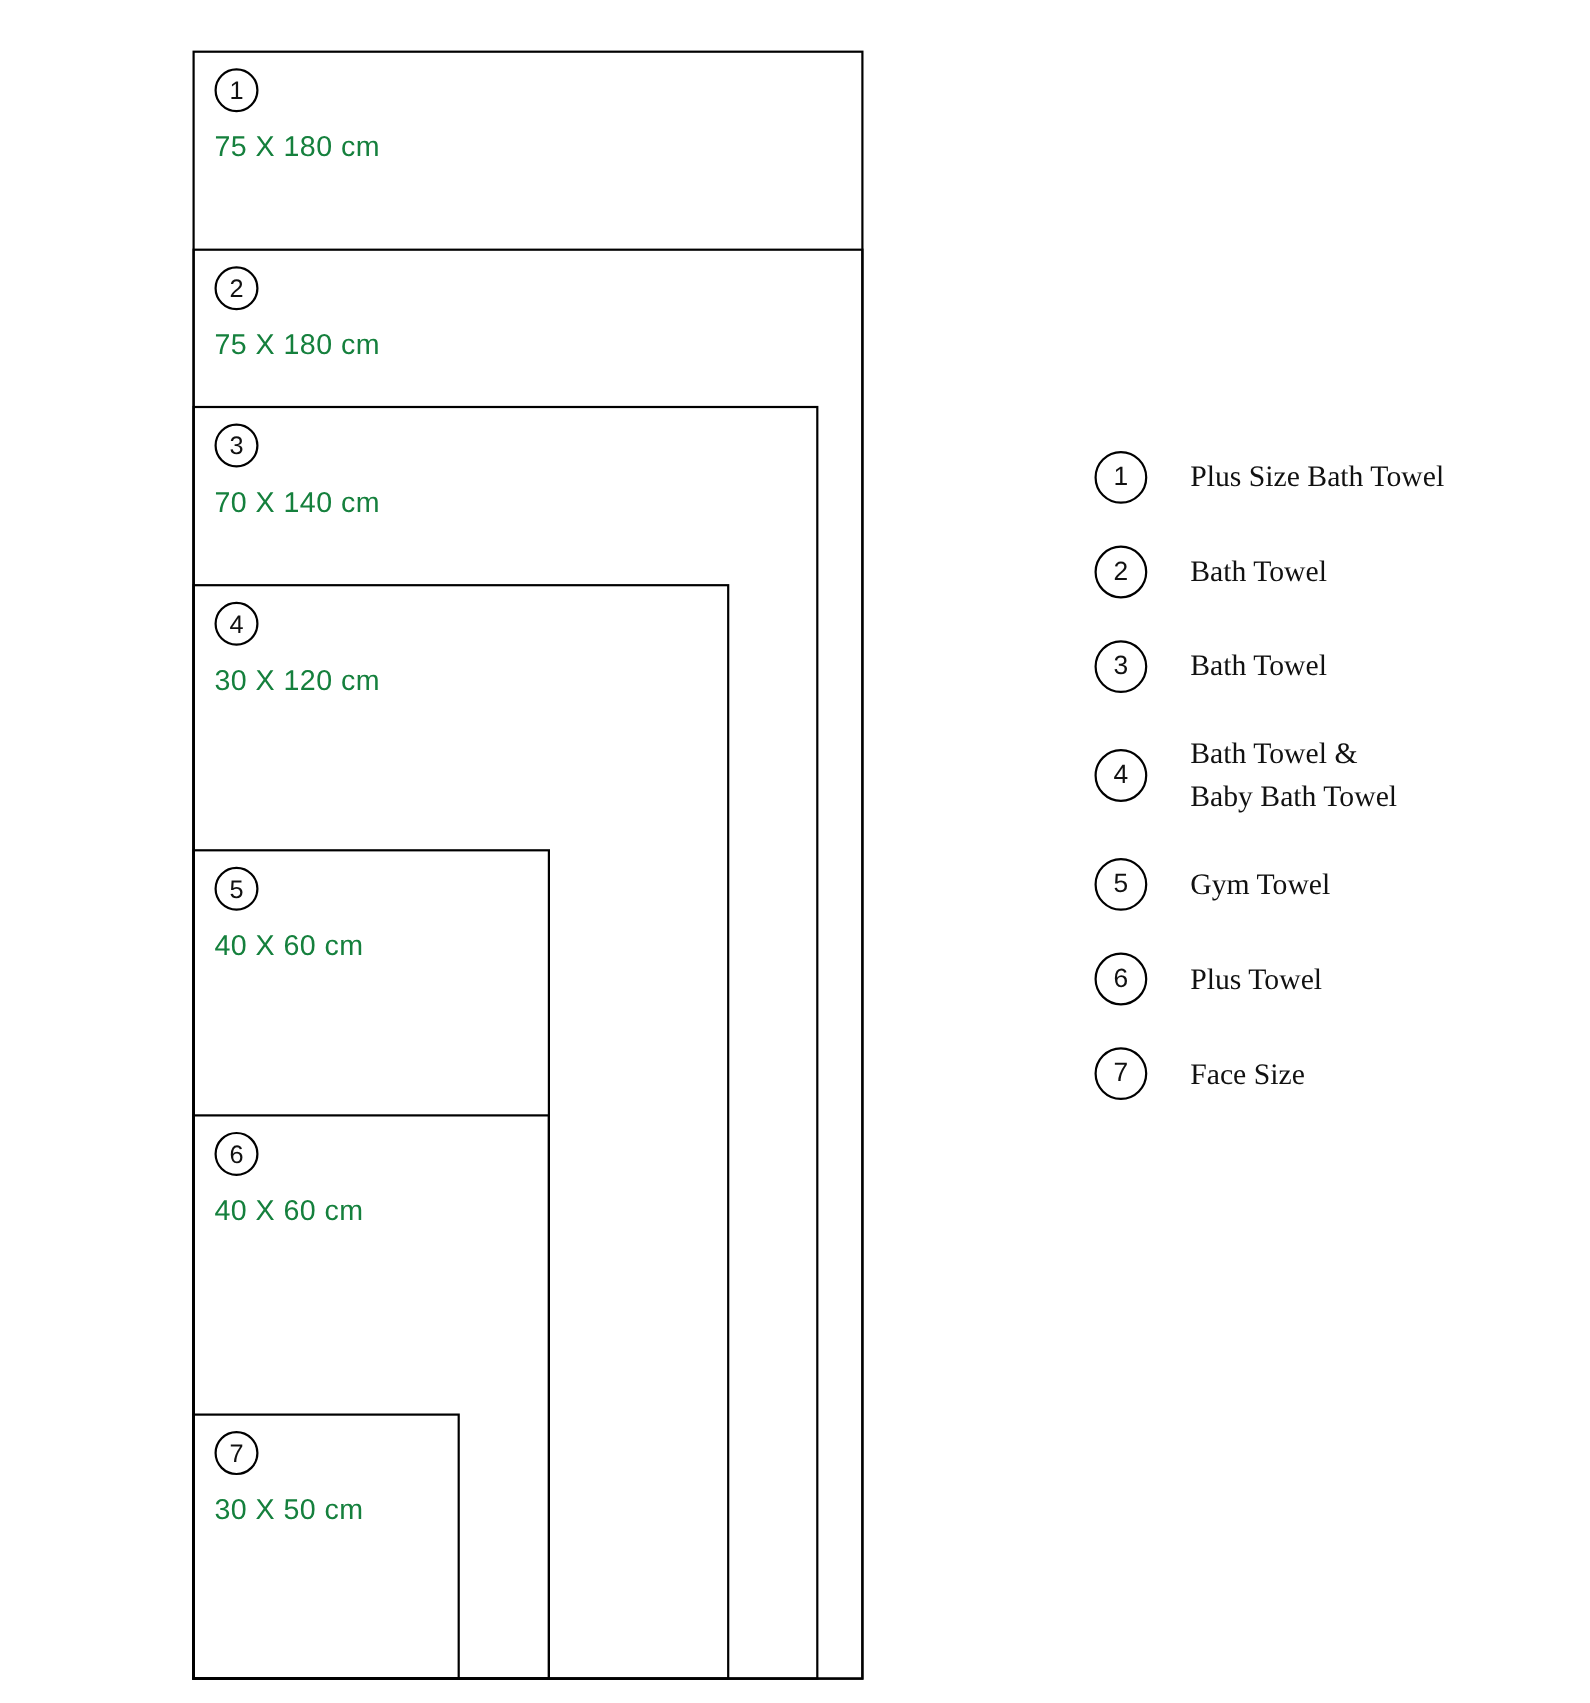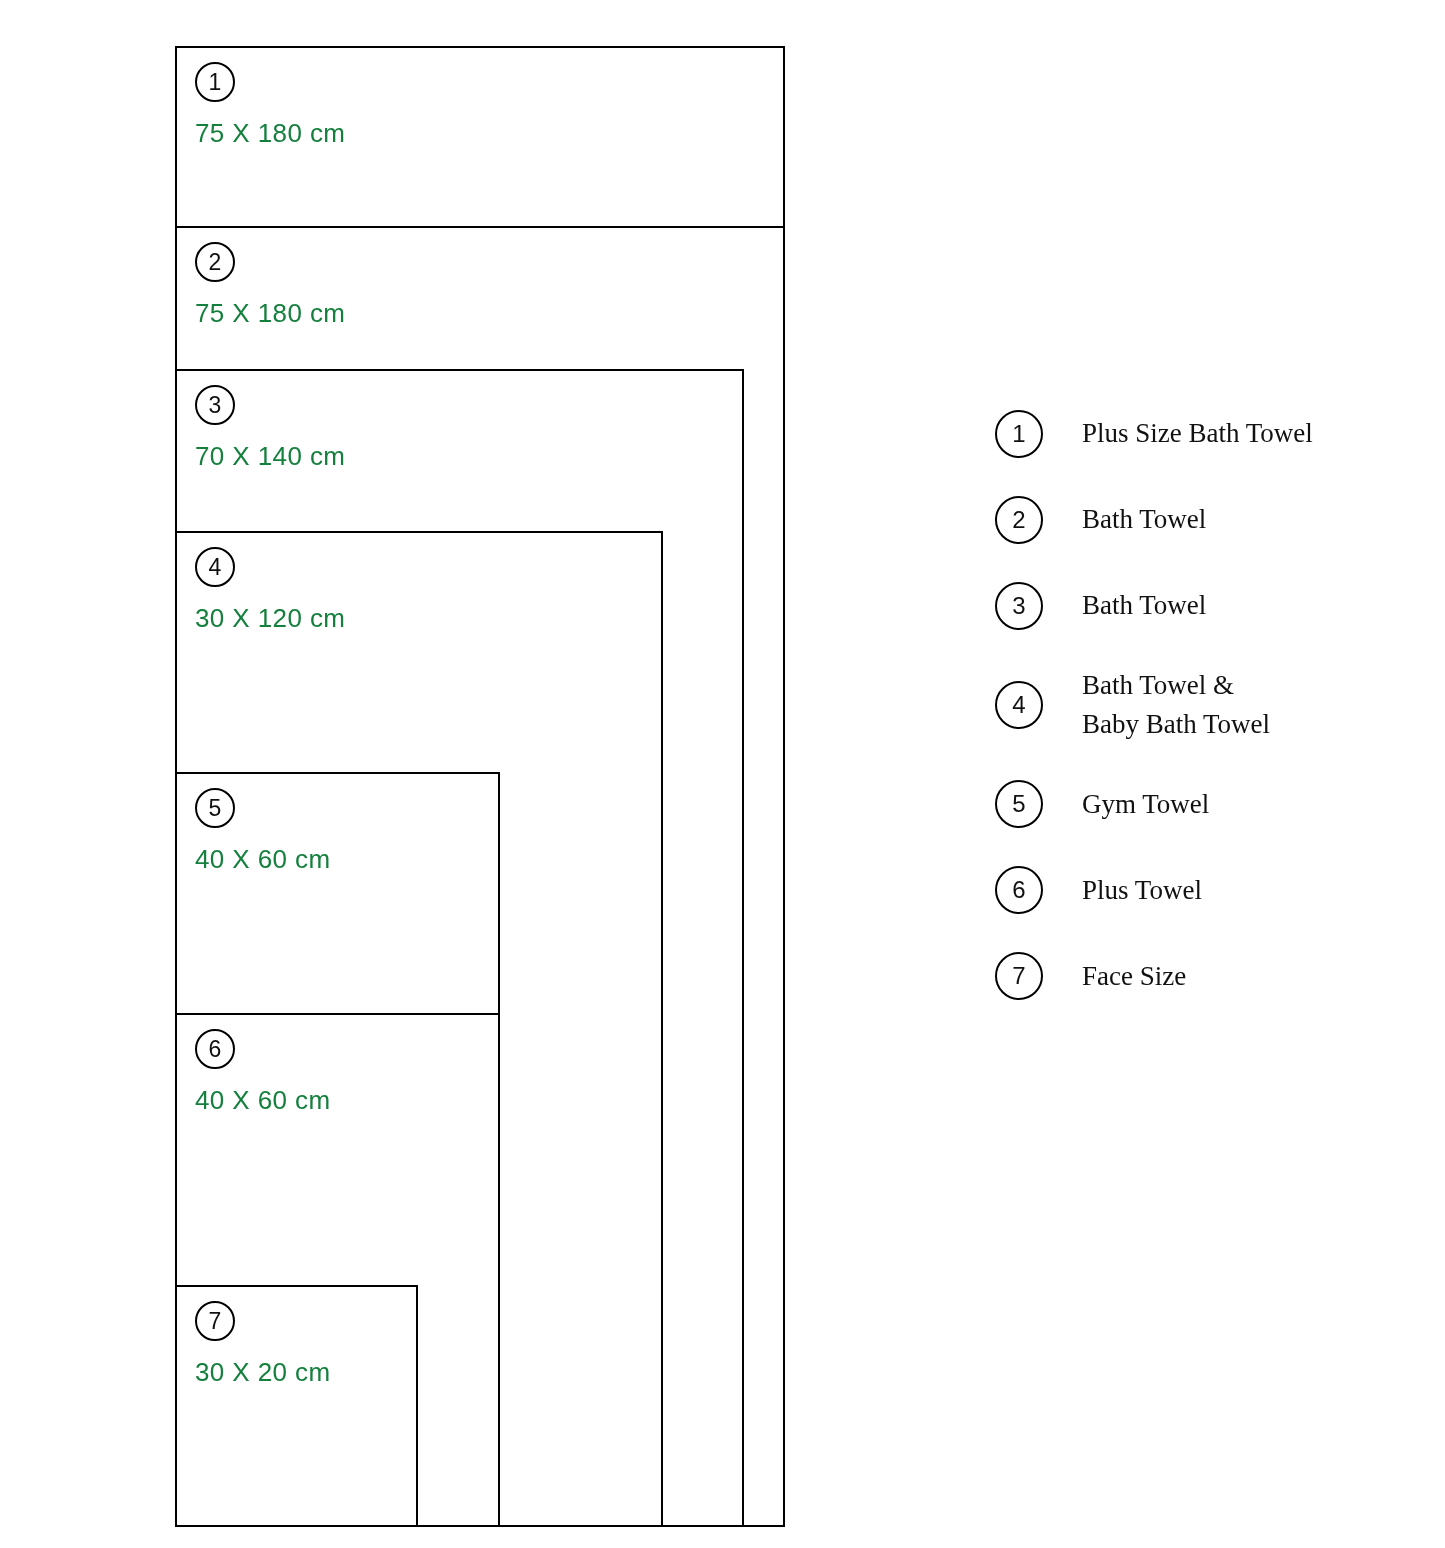--- a/index.html
+++ b/index.html
@@ -142,21 +142,21 @@
   <div class="towel-box" id="box-5" style="left: 175px; top: 1013px; width: 325px; height: 514px; z-index: 15;">
     <div class="box-label">
       <div class="num-circle">6</div>
       <div class="dims">40 X 60 cm</div>
     </div>
   </div>
 
   <div class="towel-box" id="box-6" style="left: 175px; top: 1285px; width: 243px; height: 242px; z-index: 16;">
     <div class="box-label">
       <div class="num-circle">7</div>
-      <div class="dims">30 X 20 cm</div>
+      <div class="dims">30 X 50 cm</div>
     </div>
   </div>
 
 </div>
 
 <div id="legend">
 
   <div class="legend-row">
     <div class="legend-circle">1</div>
     <div class="legend-label">Plus Size Bath Towel</div>

